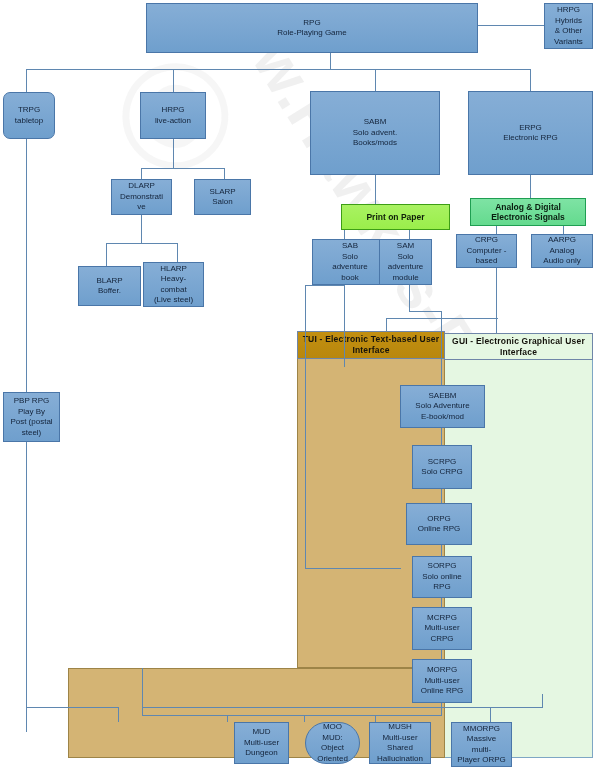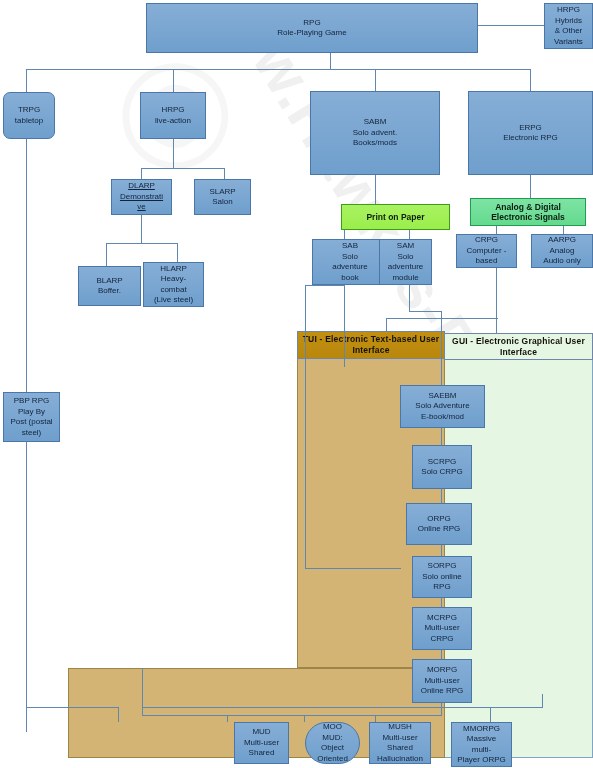--- a/index.html
+++ b/index.html
@@ -226,21 +226,21 @@
   <div class="box" style="left:140px; top:92px; width:66px; height:47px;">HRPG
 live-action</div>
 
   <div class="box" style="left:310px; top:91px; width:130px; height:84px;">SABM
 Solo advent.
 Books/mods</div>
 
   <div class="box" style="left:468px; top:91px; width:125px; height:84px;">ERPG
 Electronic RPG</div>
 
-  <div class="box" style="left:111px; top:179px; width:61px; height:36px;text-decoration:underline;">DLARP
+  <div class="box" style="left:111px; top:179px; width:61px; height:36px;">DLARP
 Demonstrati
 ve</div>
 
   <div class="box" style="left:194px; top:179px; width:57px; height:36px;">SLARP
 Salon</div>
 
   <div class="box box-green-paper" style="left:321px; top:204px; width:109px; height:26px;">Print on Paper</div>
 
   <div class="box box-green-signal" style="left:470px; top:198px; width:116px; height:28px;">Analog &amp; Digital
 Electronic Signals</div>
@@ -296,21 +296,21 @@
 
   <div class="box" style="left:412px; top:659px; width:60px; height:44px;">MORPG
 Multi-user
 Online RPG</div>
 
   <div class="box" style="left:78px; top:722px; width:69px; height:42px;margin-top:46px;">OPBP
 Online PBP</div>
 
   <div class="box" style="left:234px; top:722px; width:55px; height:42px;">MUD
 Multi-user
-Shared</div>
+Dungeon</div>
 
   <div class="box" style="left:305px; top:722px; width:55px; height:42px;border-radius:21px;">MOO
 MUD:
 Object
 Oriented</div>
 
   <div class="box" style="left:369px; top:722px; width:62px; height:42px;">MUSH
 Multi-user
 Shared
 Hallucination</div>

